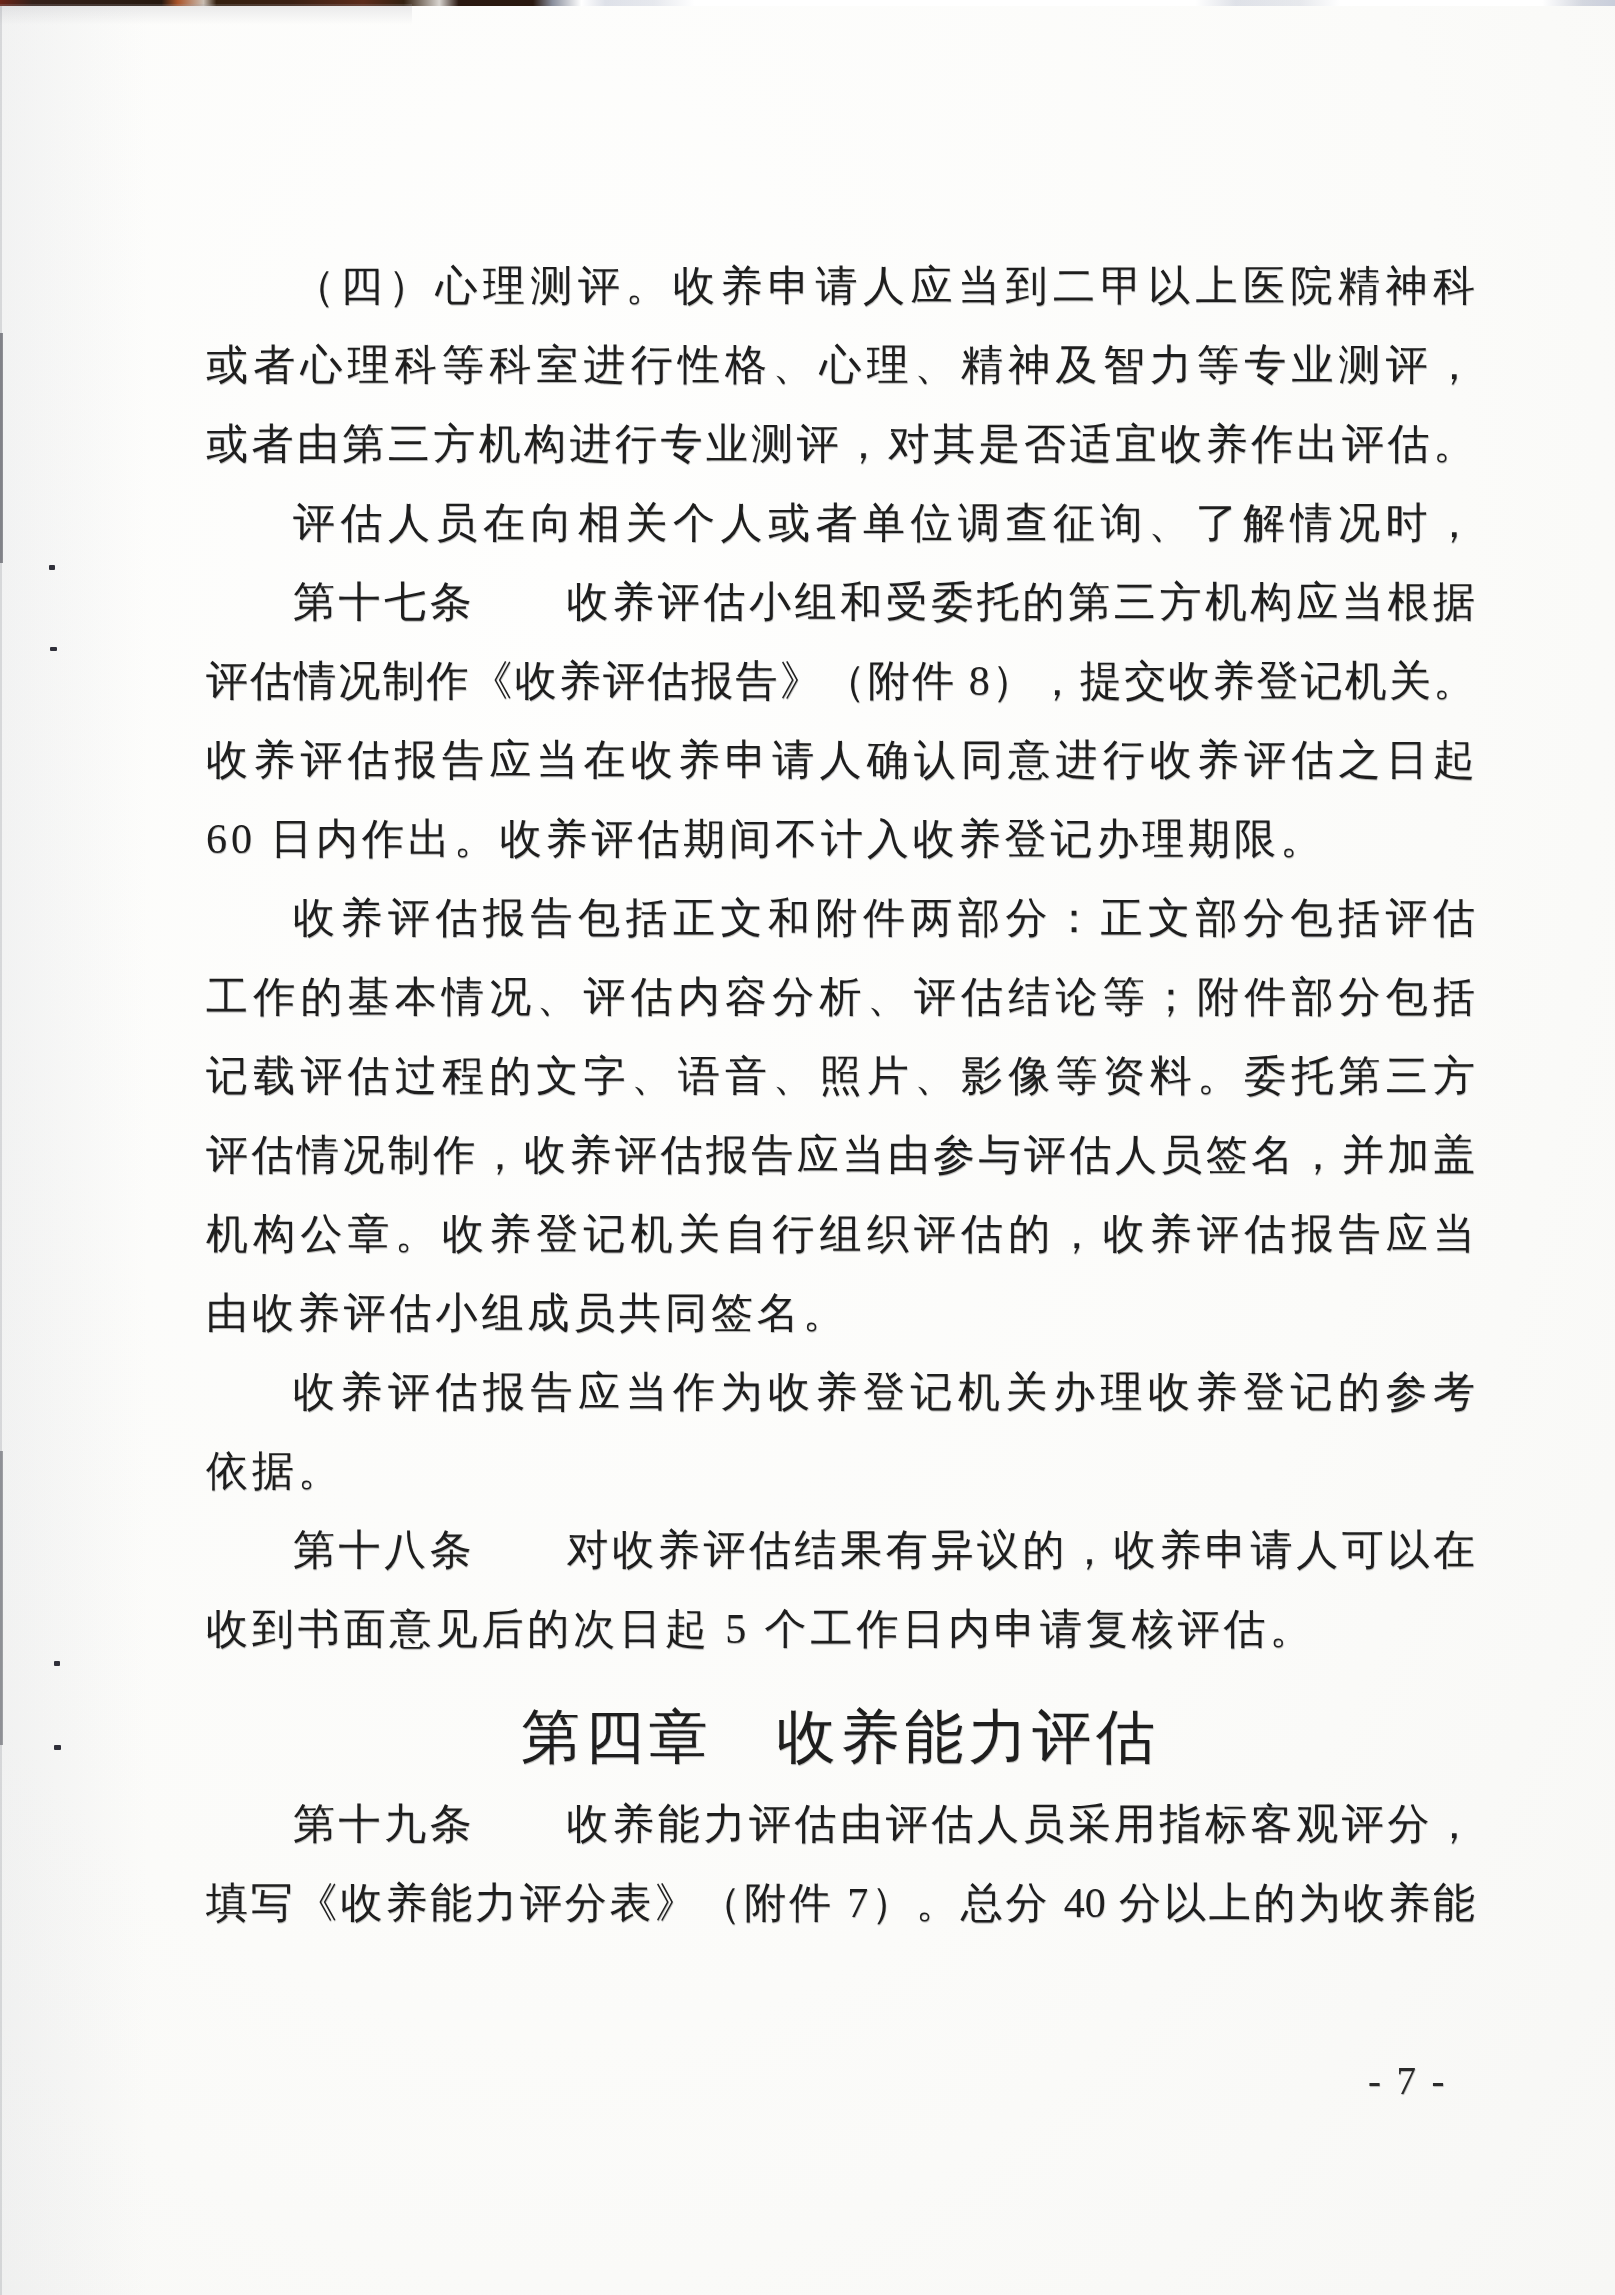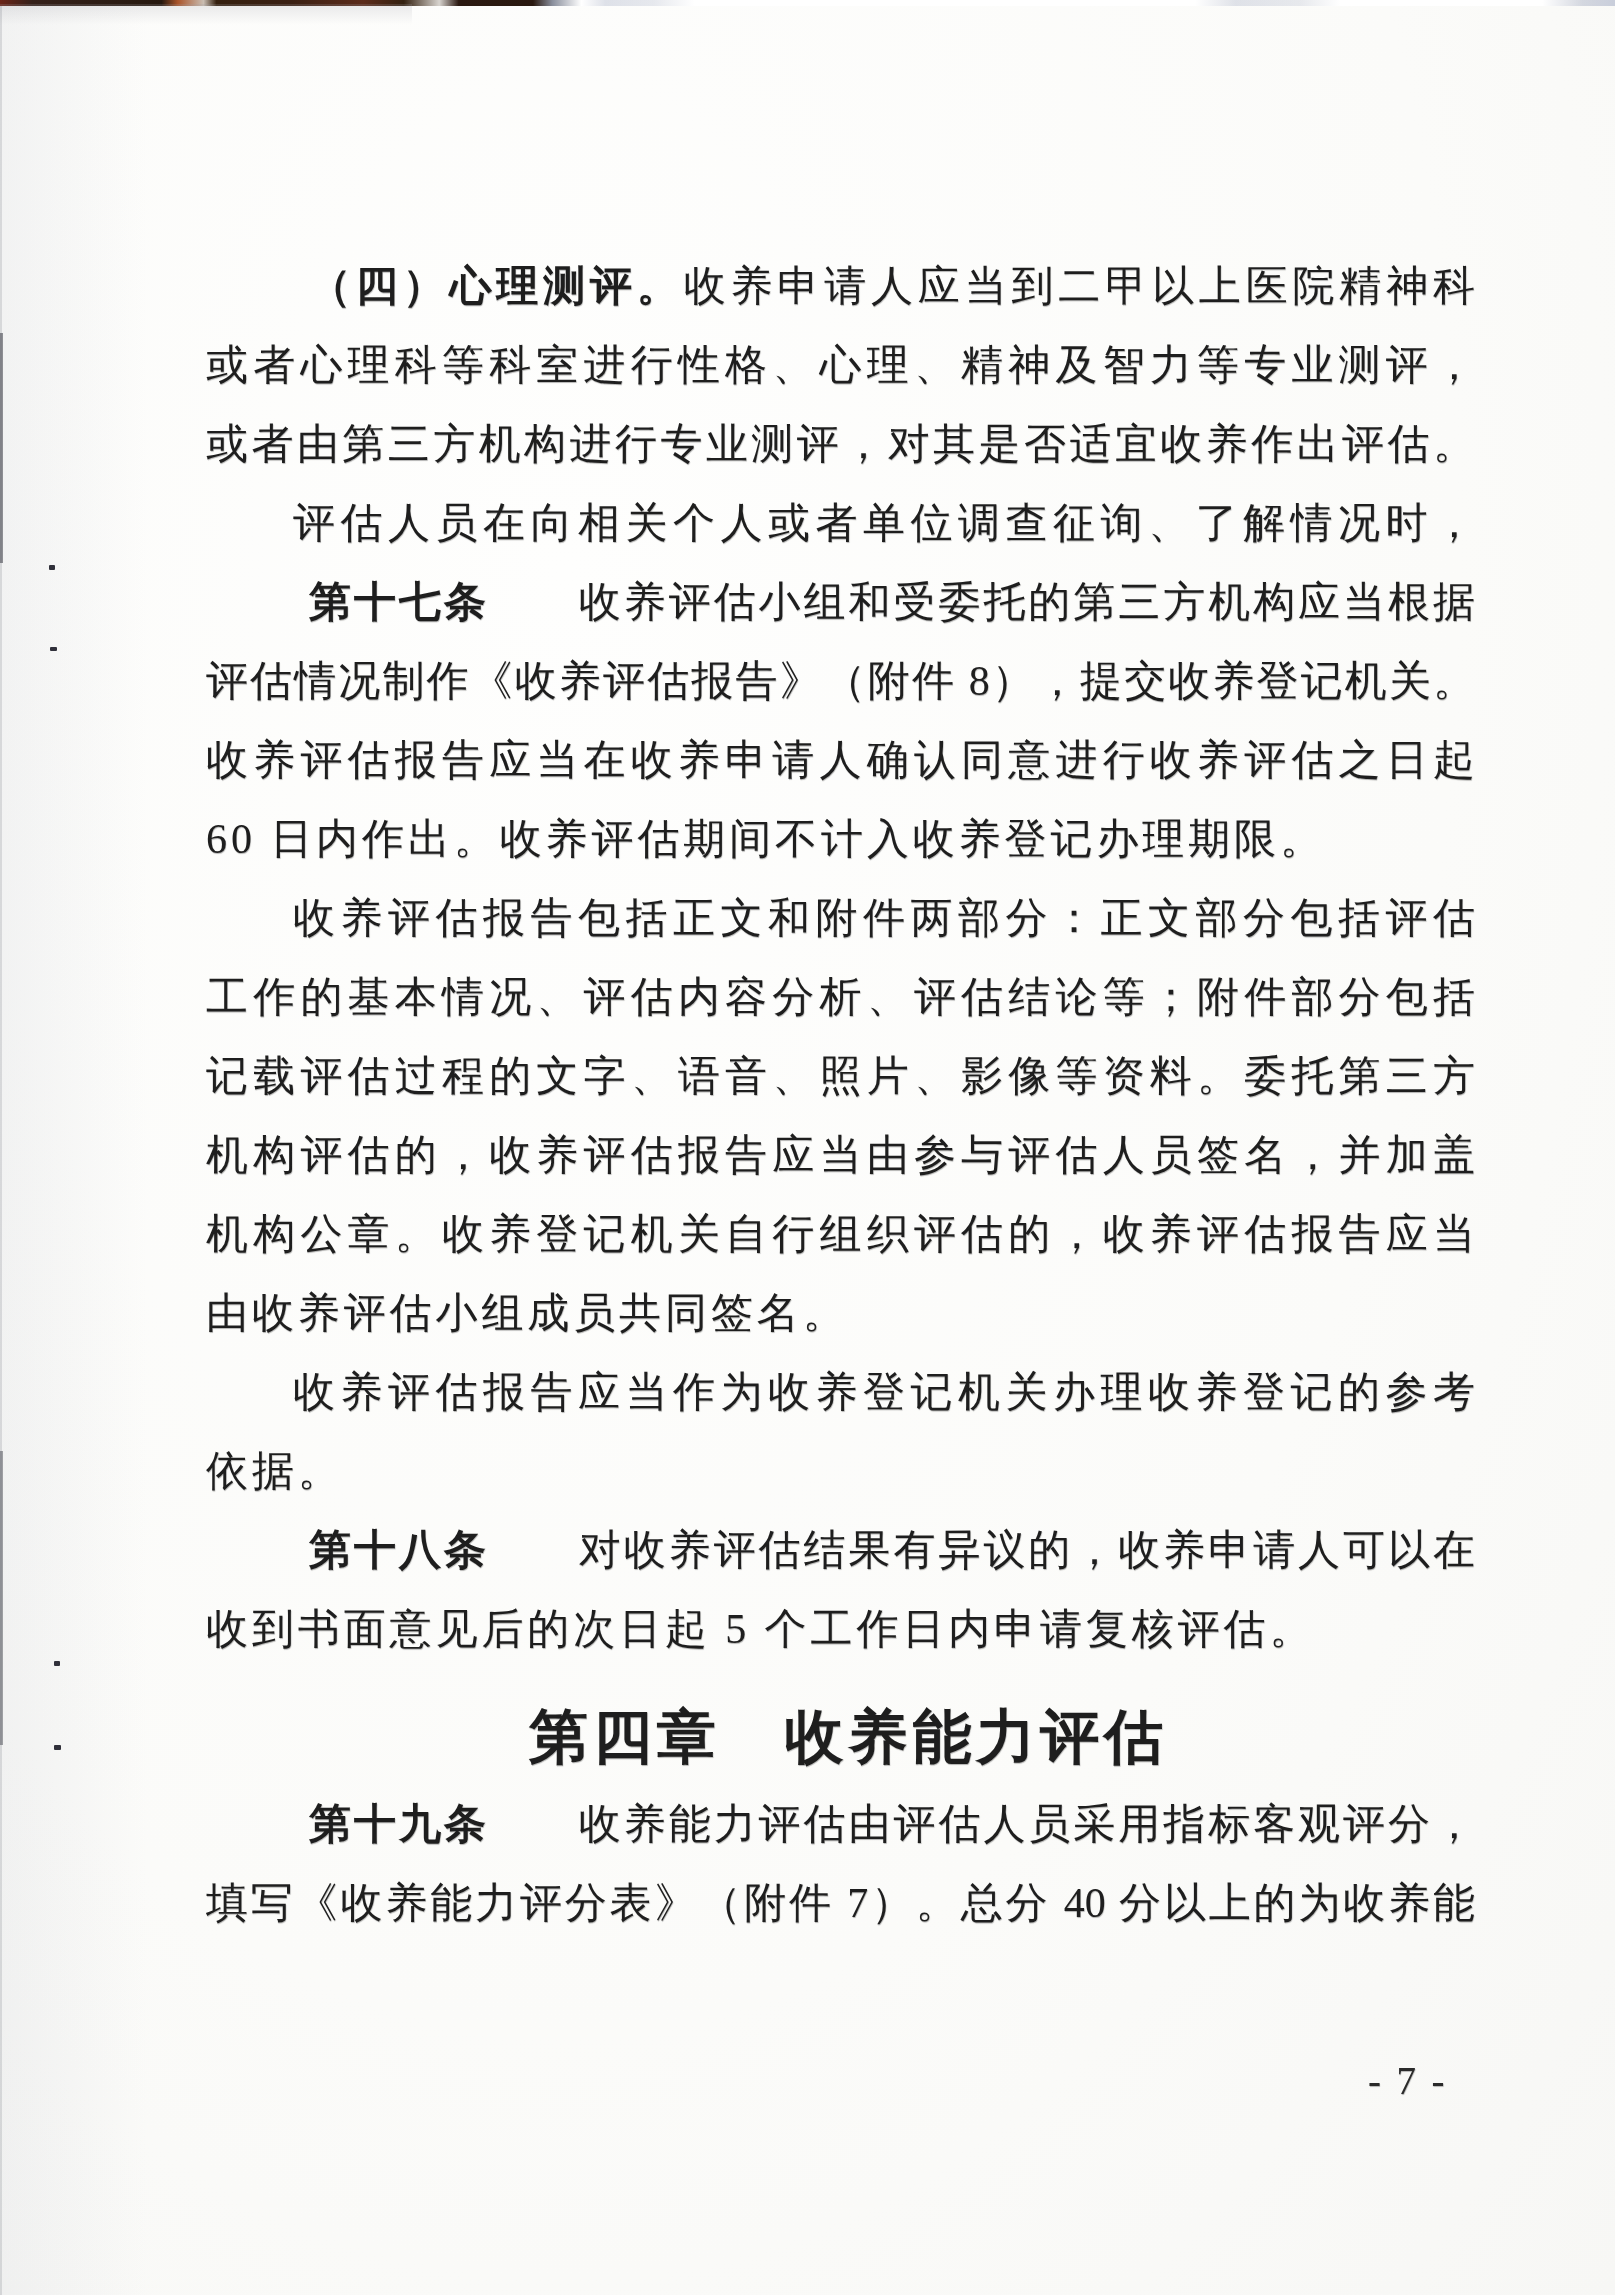--- a/index.html
+++ b/index.html
@@ -50,21 +50,21 @@
     font-size:42px; letter-spacing:3.9px;
     white-space:nowrap;
   }
   .line.justify {
     letter-spacing:0;
     white-space:normal;
     text-align:justify;
     text-align-last:justify;
   }
   .line.indent { text-indent:87px; }
-  .line .b { font-weight:bold;margin-left:16px; }
+  .line .b { font-weight:normal; }
   .line.heading {
     margin-top:29px; margin-bottom:7.8px;
     height:79px;
     font-size:59px; font-weight:bold; letter-spacing:4.9px;
     text-align:center; text-align-last:center;
     white-space:nowrap;
   }
   .pageno {
     position:absolute; left:1368px; top:2058px;
     font-size:39px; letter-spacing:2.9px; color:#2a2a2a;
@@ -90,21 +90,21 @@
       <div class="line justify"><span>或者心理科等科室进行性格、心理、精神及智力等专业测评，</span></div>
       <div class="line justify"><span>或者由第三方机构进行专业测评，对其是否适宜收养作出评估。</span></div>
       <div class="line indent justify"><span>评估人员在向相关个人或者单位调查征询、了解情况时，</span></div>
       <div class="line indent justify"><span class="b">第十七条</span><span>　　收养评估小组和受委托的第三方机构应当根据</span></div>
       <div class="line justify"><span>评估情况制作《收养评估报告》（附件 8），提交收养登记机关。</span></div>
       <div class="line justify"><span>收养评估报告应当在收养申请人确认同意进行收养评估之日起</span></div>
       <div class="line"><span>60 日内作出。收养评估期间不计入收养登记办理期限。</span></div>
       <div class="line indent justify"><span>收养评估报告包括正文和附件两部分：正文部分包括评估</span></div>
       <div class="line justify"><span>工作的基本情况、评估内容分析、评估结论等；附件部分包括</span></div>
       <div class="line justify"><span>记载评估过程的文字、语音、照片、影像等资料。委托第三方</span></div>
-      <div class="line justify"><span>机构评估的，收养评估报告应当由参与评估人员签名，并加盖</span></div>
+      <div class="line justify"><span>评估情况制作，收养评估报告应当由参与评估人员签名，并加盖</span></div>
       <div class="line justify"><span>机构公章。收养登记机关自行组织评估的，收养评估报告应当</span></div>
       <div class="line"><span>由收养评估小组成员共同签名。</span></div>
       <div class="line indent justify"><span>收养评估报告应当作为收养登记机关办理收养登记的参考</span></div>
       <div class="line"><span>依据。</span></div>
       <div class="line indent justify"><span class="b">第十八条</span><span>　　对收养评估结果有异议的，收养申请人可以在</span></div>
       <div class="line"><span>收到书面意见后的次日起 5 个工作日内申请复核评估。</span></div>
       <div class="line heading"><span class="b">第四章　收养能力评估</span></div>
       <div class="line indent justify"><span class="b">第十九条</span><span>　　收养能力评估由评估人员采用指标客观评分，</span></div>
       <div class="line justify"><span>填写《收养能力评分表》（附件 7）。总分 40 分以上的为收养能</span></div>
     </div>

